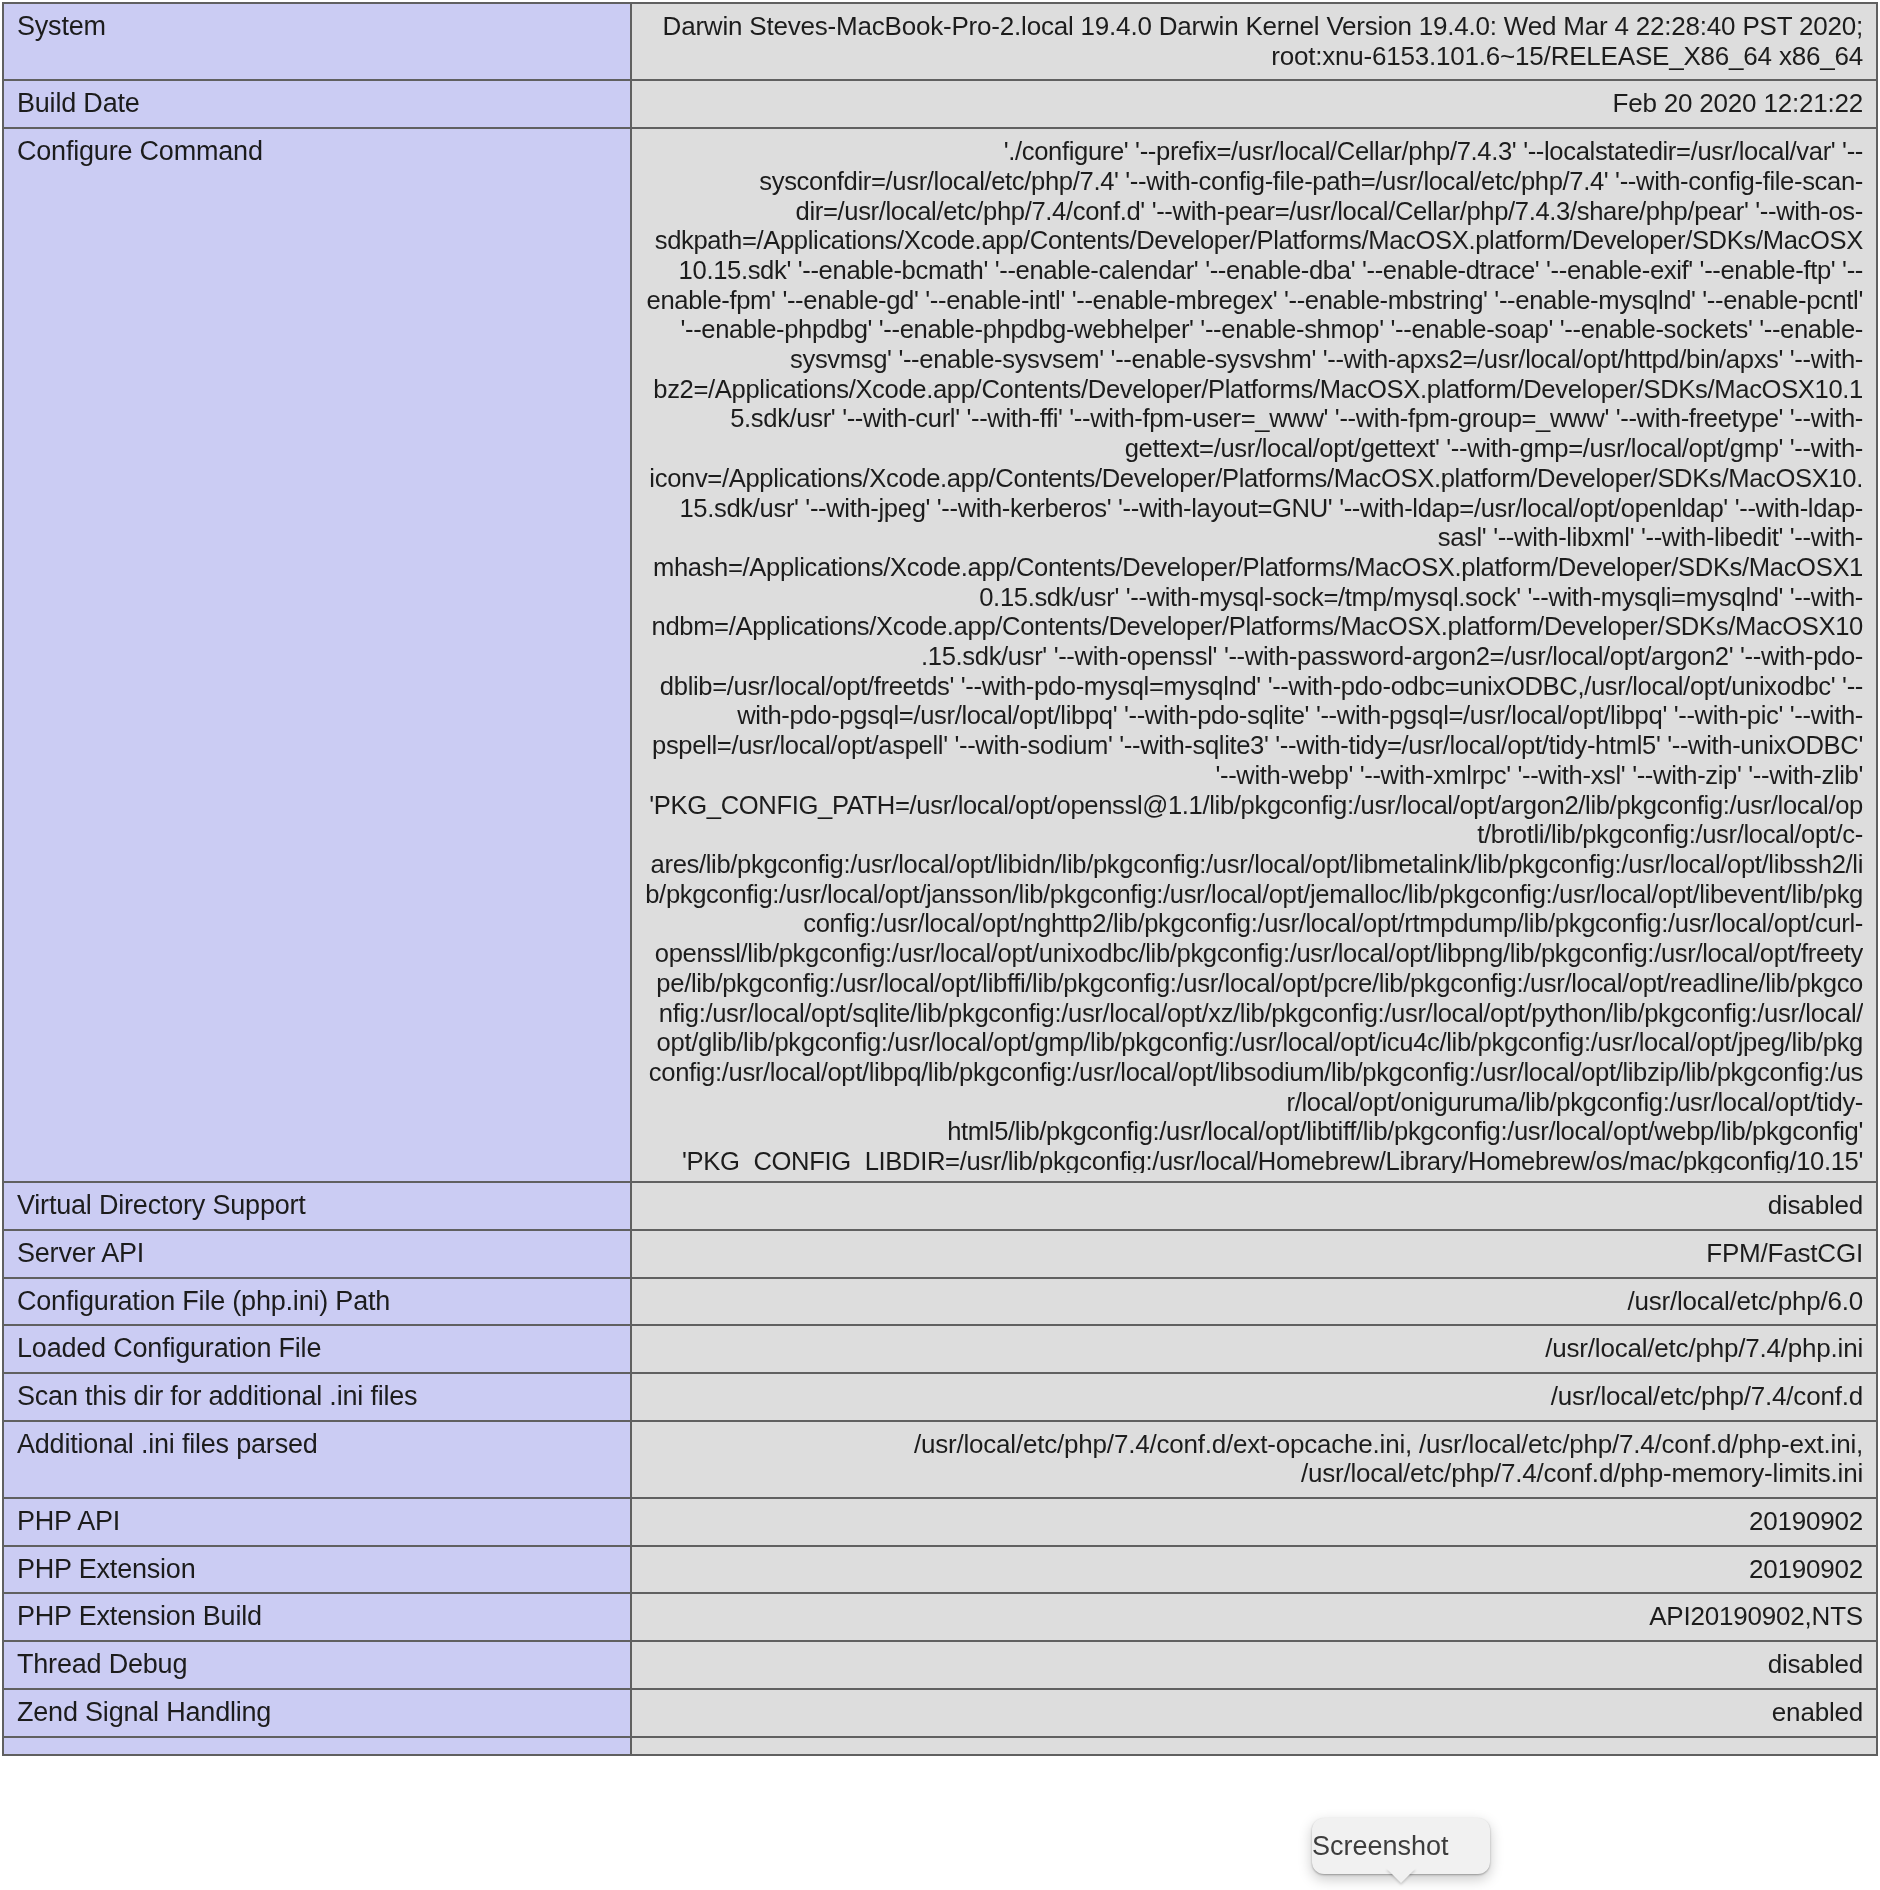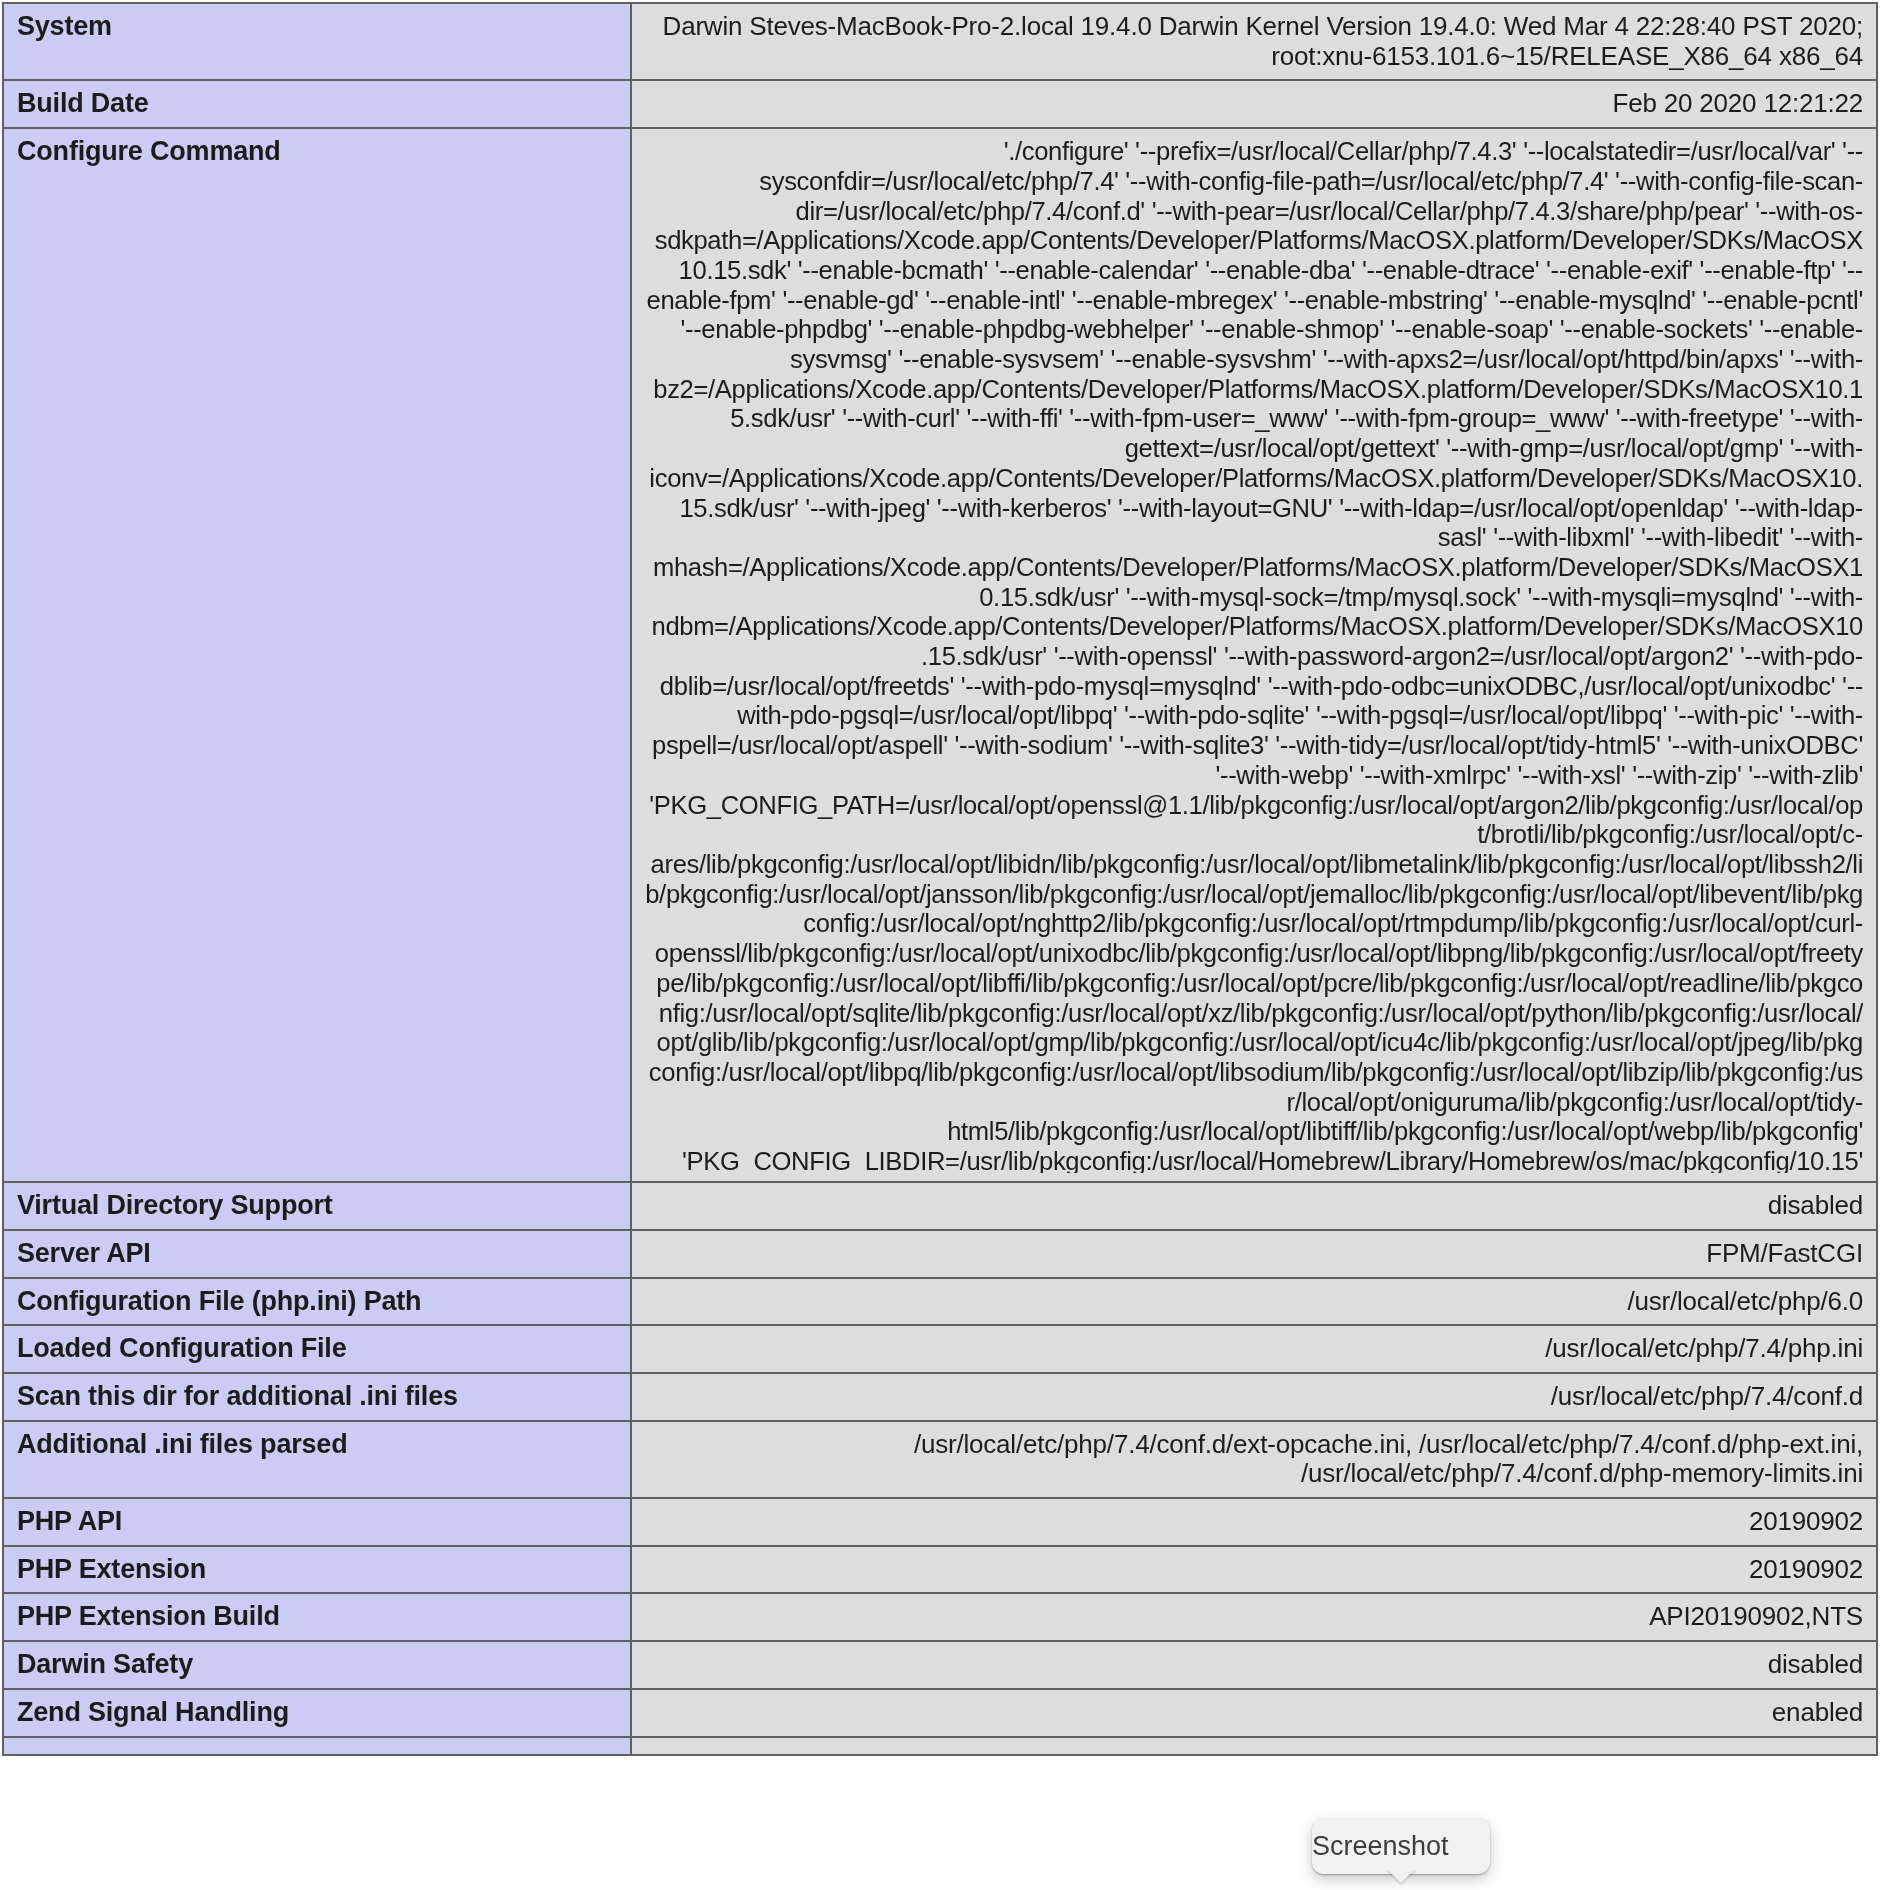--- a/index.html
+++ b/index.html
@@ -29,21 +29,21 @@
   td {
     border: 2px solid var(--border);
     padding: 8px 13px;
     font-size: 26px;
     line-height: 29.7px;
     vertical-align: top;
     letter-spacing: -0.2px;
   }
   td.e {
     background: var(--header-bg);
-    font-weight: bold;
+    font-weight: normal;
     font-size: 27px;
     margin-left: 36px;
   }
   td.v {
     background: var(--value-bg);
     text-align: right;
   }
   .vwrap {
     word-wrap: break-word;
     overflow-wrap: break-word;
@@ -160,21 +160,21 @@
       <div class="vwrap">20190902</div>
     </td>
   </tr>
         <tr>
     <td class="e">PHP Extension Build</td>
     <td class="v">
       <div class="vwrap">API20190902,NTS</div>
     </td>
   </tr>
         <tr>
-    <td class="e">Darwin Safety</td>
+    <td class="e">Thread Debug</td>
     <td class="v">
       <div class="vwrap">disabled</div>
     </td>
   </tr>
         <tr>
     <td class="e">Zend Signal Handling</td>
     <td class="v">
       <div class="vwrap">enabled</div>
     </td>
   </tr>

